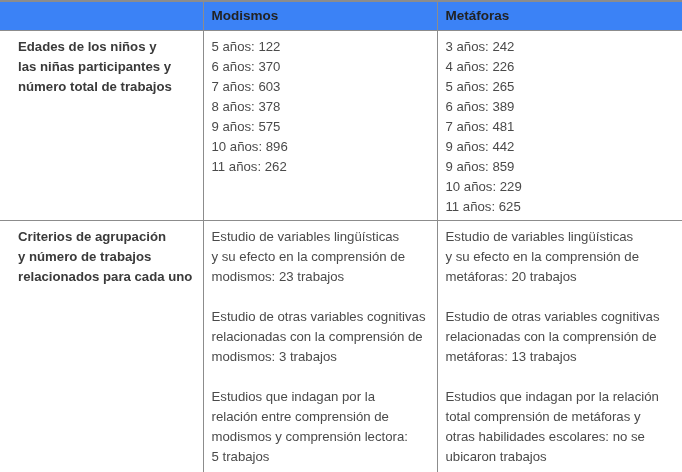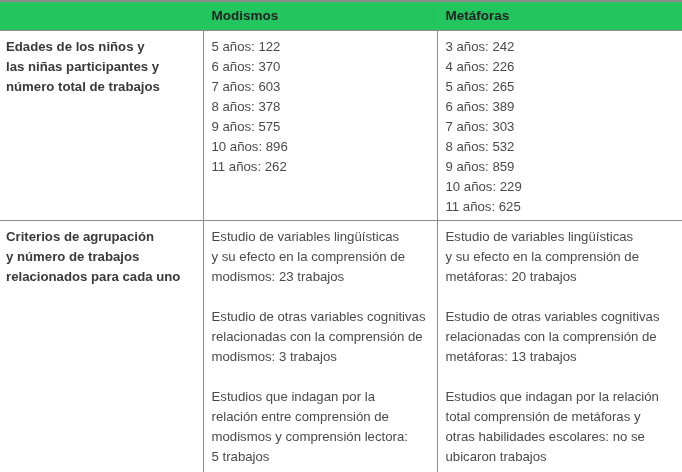--- a/index.html
+++ b/index.html
@@ -5,34 +5,34 @@
     html, body { margin: 0; padding: 0; background: #ffffff; }
     body { width: 682px; height: 472px; overflow: hidden; font-family: "Liberation Sans", sans-serif; }
     table.data-table {
       position: absolute; left: 0; top: 0;
       width: 682px; border-collapse: collapse; table-layout: fixed;
       font-size: 13.2px; color: #4a4a4a;
     }
     col.c1 { width: 203px; }
     col.c2 { width: 234px; }
     col.c3 { width: 245px; }
-    thead tr { background: #22c55e; height: 29px; }
+    thead tr { background: #3b82f6; height: 29px; }
     thead th {
       text-align: left; font-weight: bold; color: #222222;
       padding: 0 8px; font-size: 13.5px;
       border-top: 2px solid #8c8c8c; border-bottom: 1px solid #8c8c8c;
     }
     thead th + th { border-left: 1px solid #8c8c8c; }
     tbody td {
       vertical-align: top; padding: 6px 8px 0 8px; line-height: 20px;
     }
     tbody td + td { border-left: 1px solid #8c8c8c; }
     tbody tr.row-ages { height: 190px; border-bottom: 1px solid #8c8c8c; }
     tbody tr.row-criteria { height: 249px; border-bottom: 2px solid #14532d; }
-    td.row-label { font-weight: bold; color: #3a3a3a; padding-left: 6px; }
+    td.row-label { font-weight: bold; color: #3a3a3a; padding-left: 18px; }
     .line { display: block; }
     .para { display: block; margin-bottom: 20px; }
     .para:last-child { margin-bottom: 8px; }
   </style>
 </head>
 <body>
 
 <table class="data-table">
   <colgroup>
       <col class="c1">
@@ -60,22 +60,22 @@
         <span class="line">8 años: 378</span>
         <span class="line">9 años: 575</span>
         <span class="line">10 años: 896</span>
         <span class="line">11 años: 262</span>
       </td>
       <td>
         <span class="line">3 años: 242</span>
         <span class="line">4 años: 226</span>
         <span class="line">5 años: 265</span>
         <span class="line">6 años: 389</span>
-        <span class="line">7 años: 303</span>
-        <span class="line">8 años: 532</span>
+        <span class="line">7 años: 481</span>
+        <span class="line">9 años: 442</span>
         <span class="line">9 años: 859</span>
         <span class="line">10 años: 229</span>
         <span class="line">11 años: 625</span>
       </td>
     </tr>
     <tr class="row-criteria">
       <td class="row-label">
         <span class="line">Criterios de agrupación</span>
         <span class="line">y número de trabajos</span>
         <span class="line">relacionados para cada uno</span>

